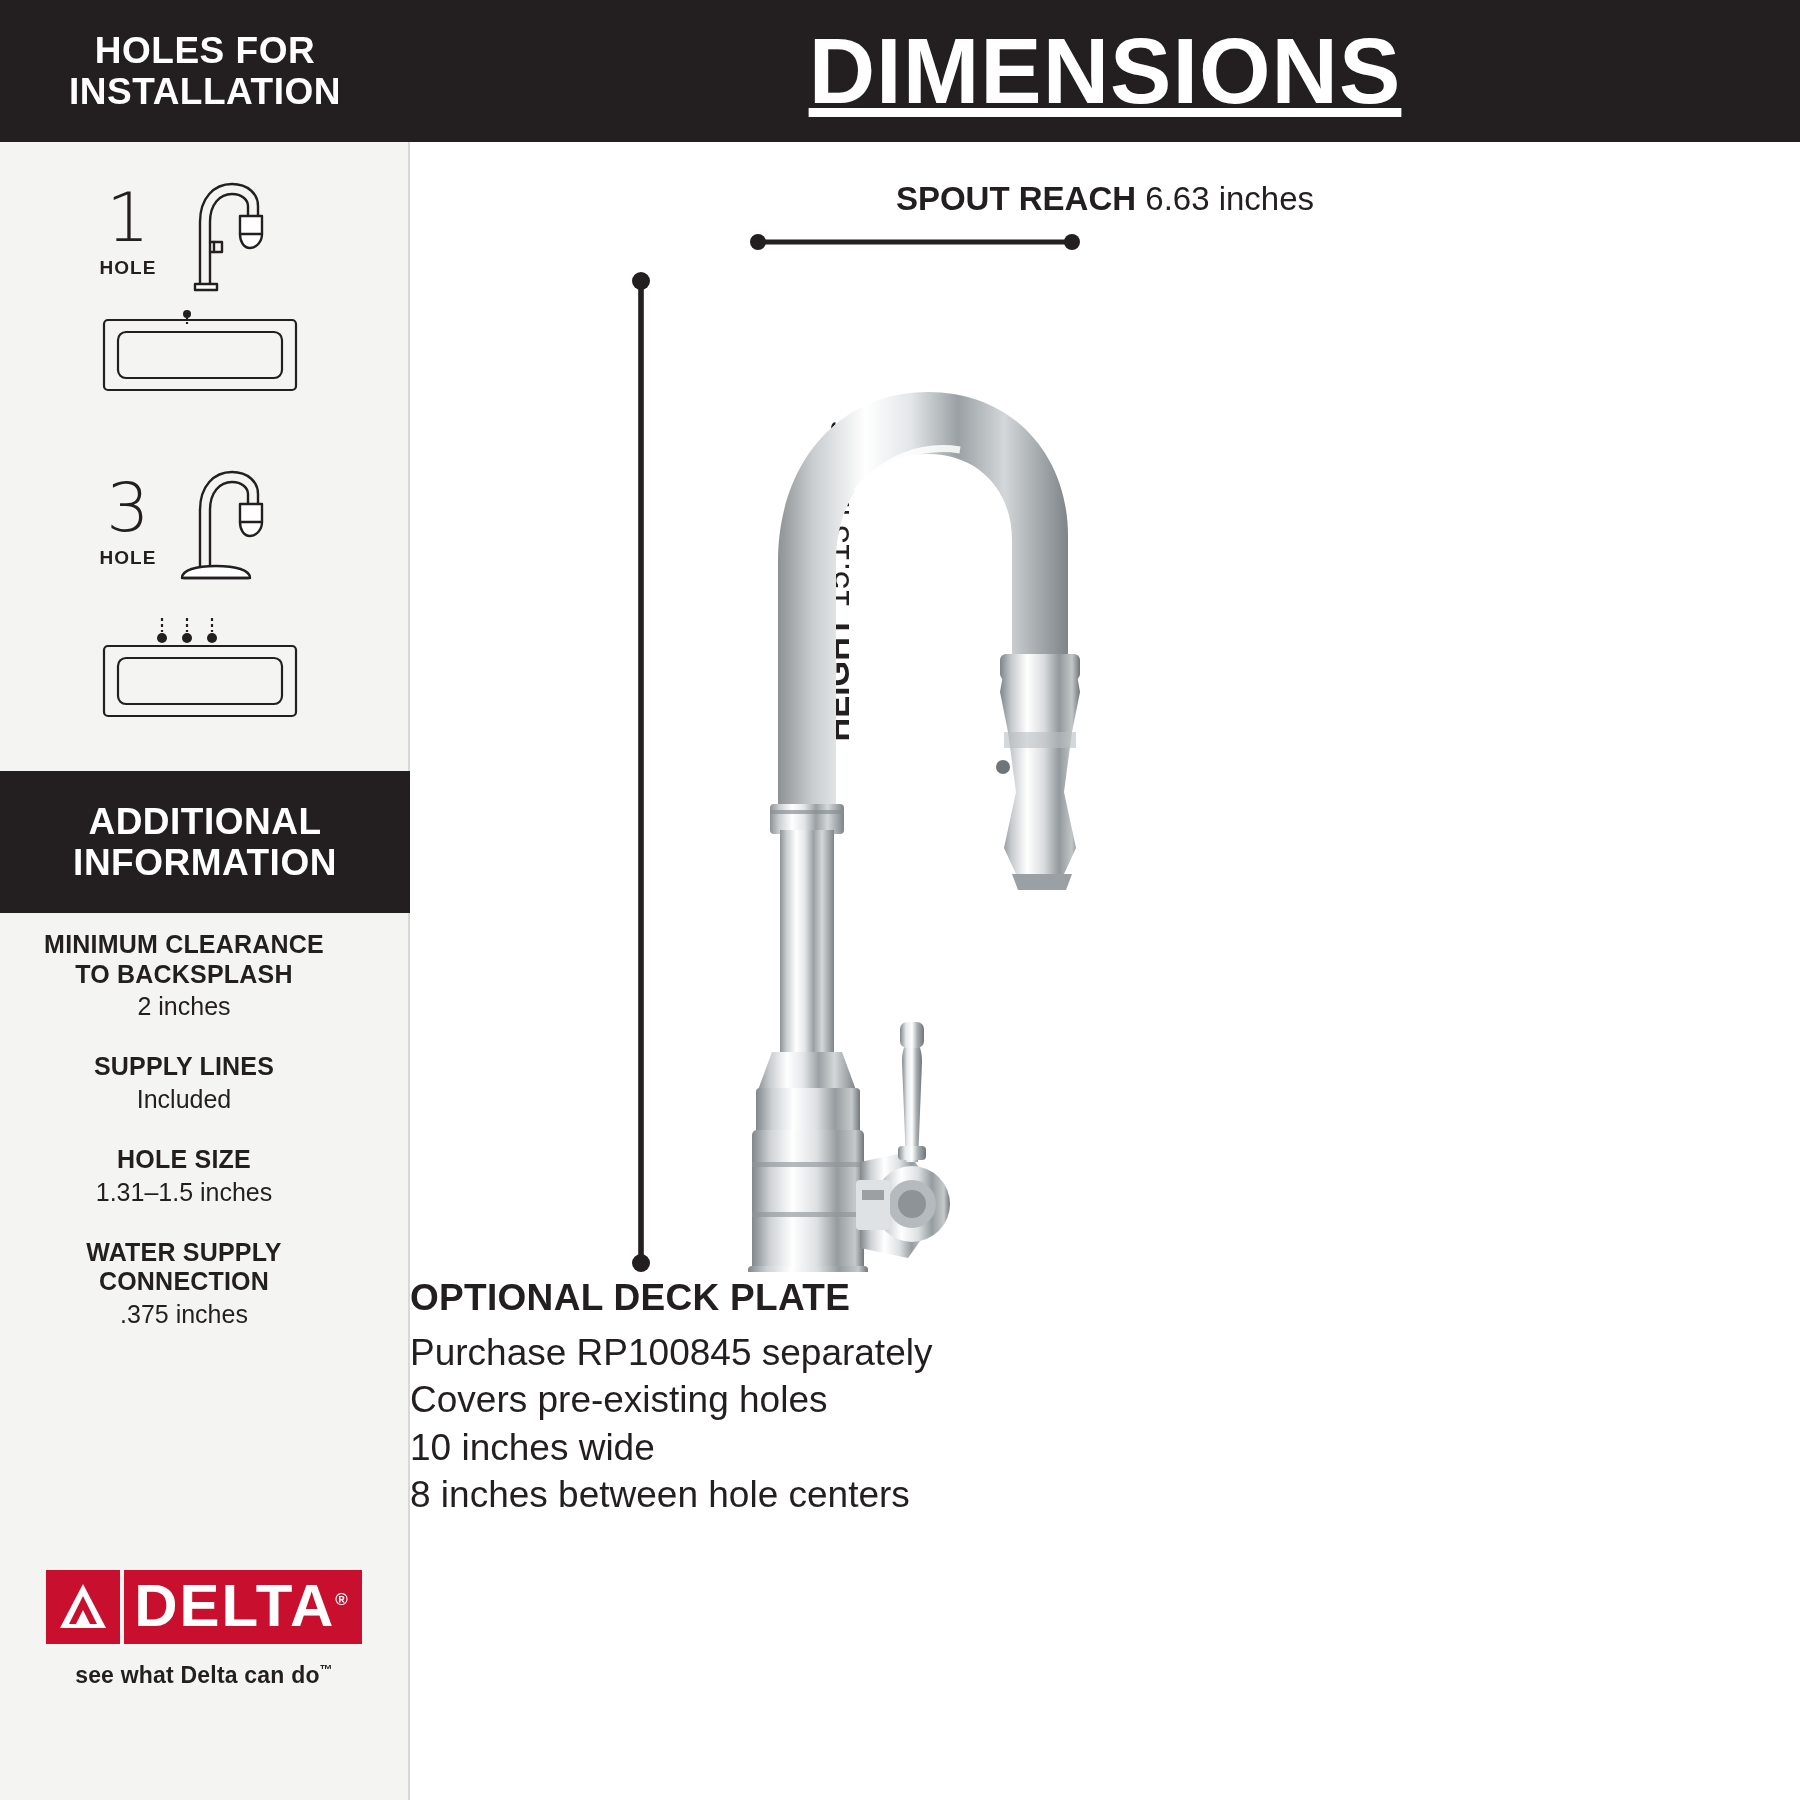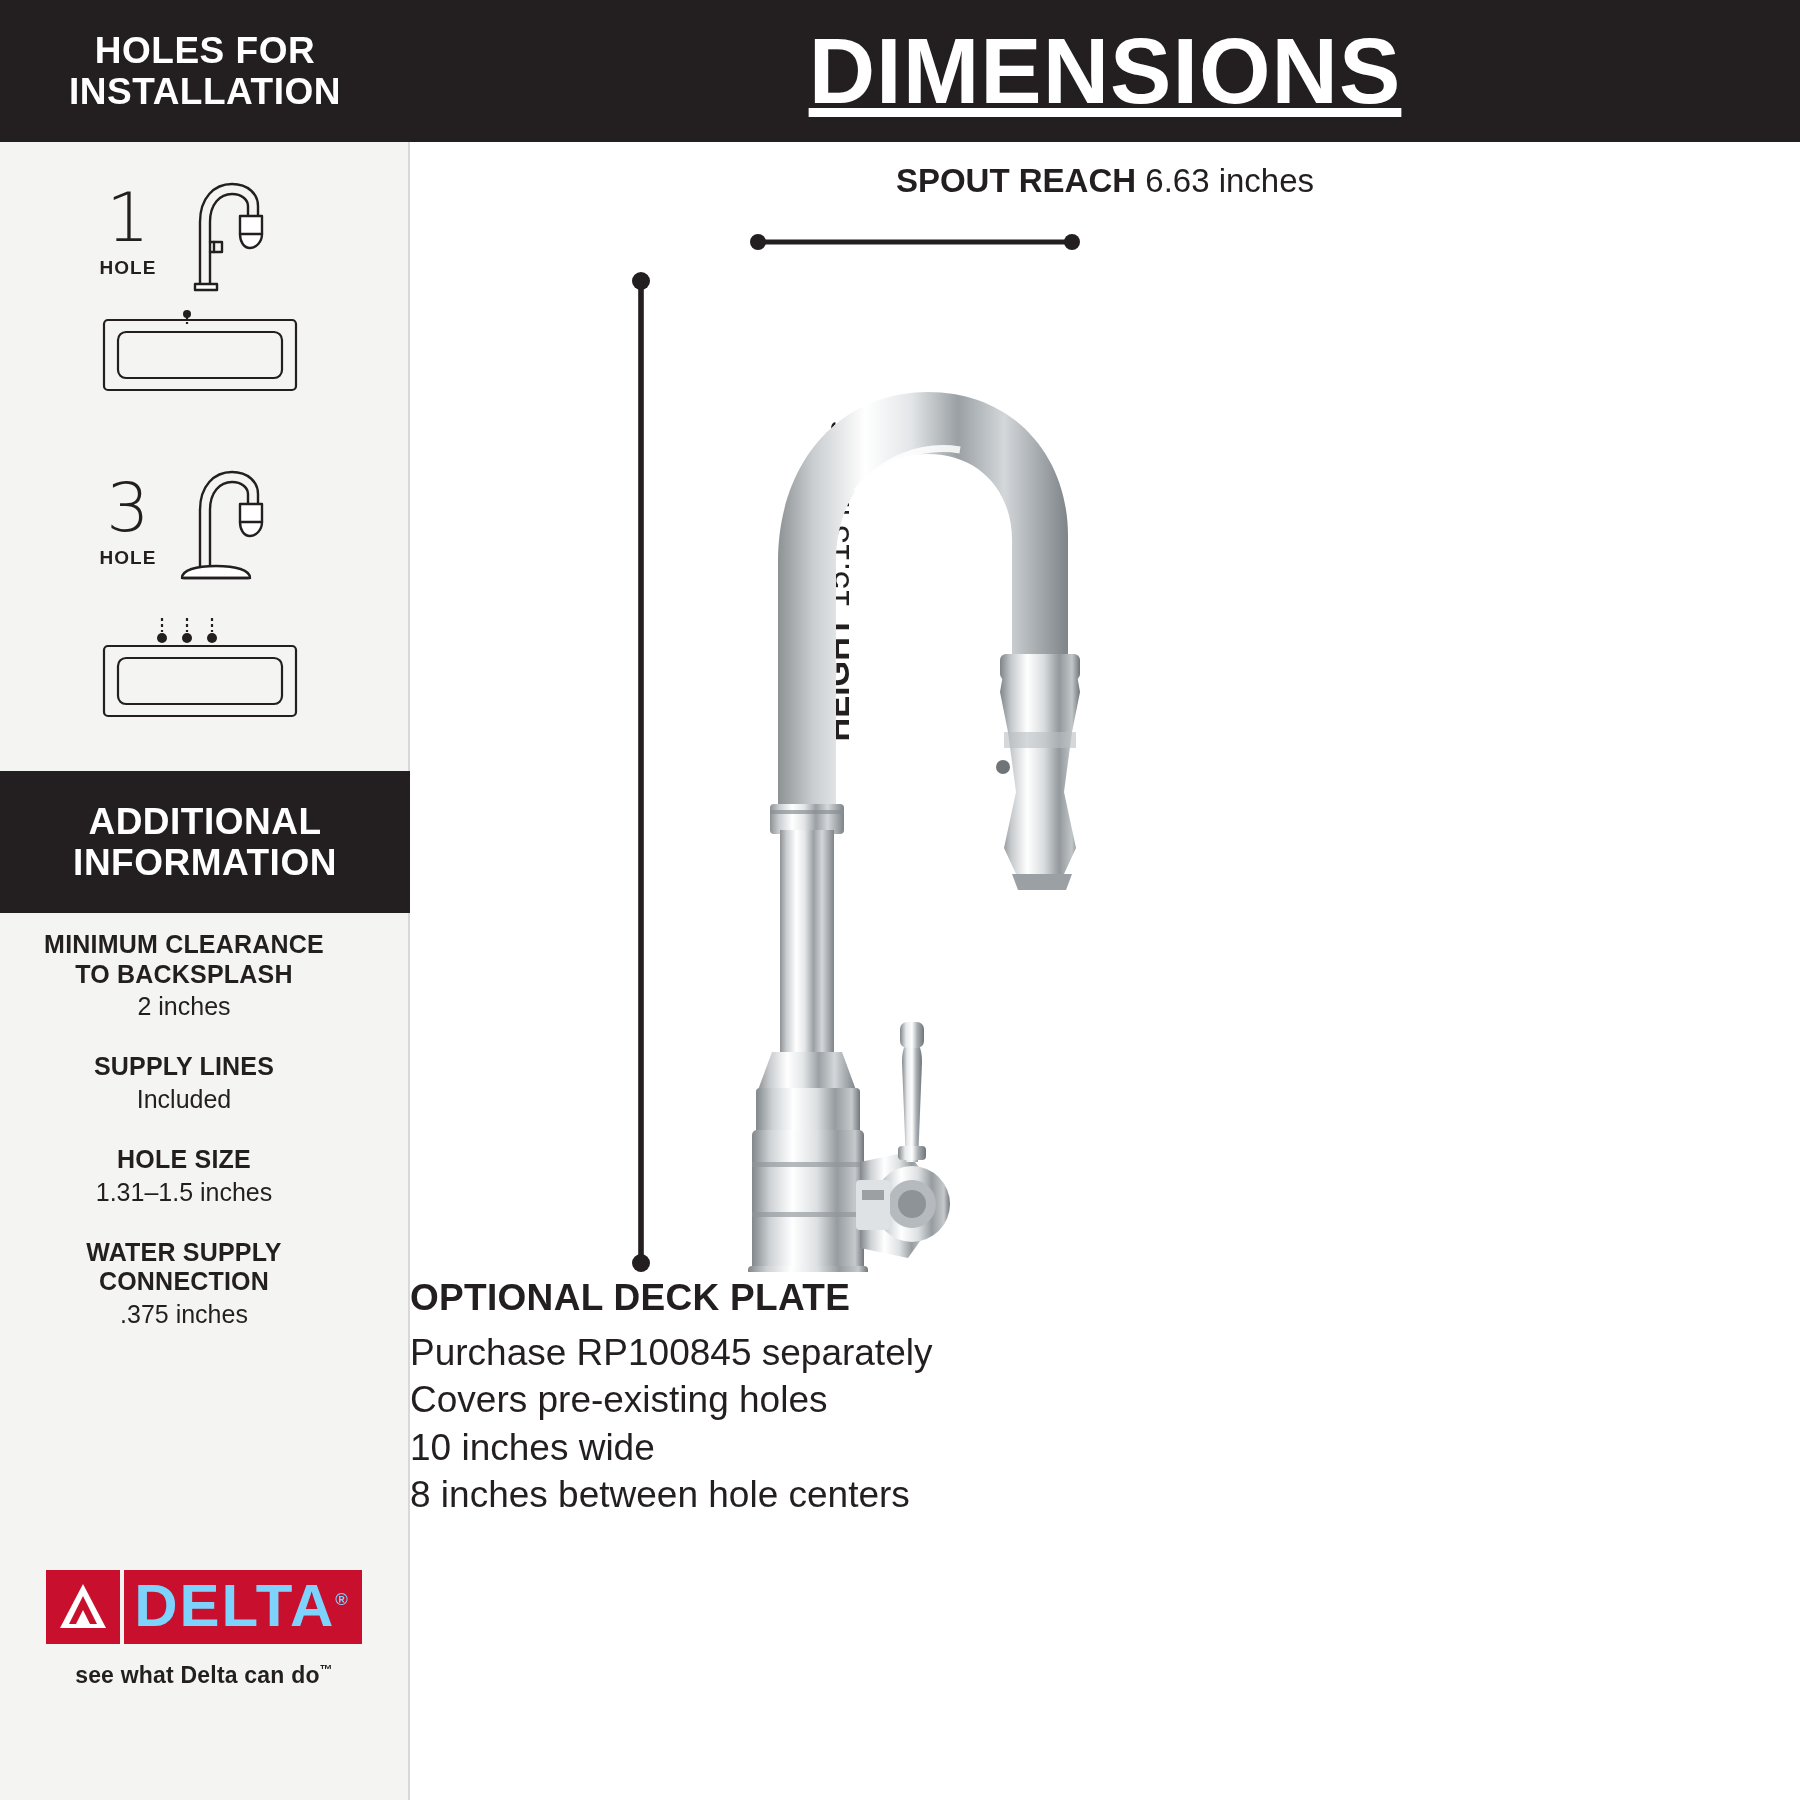--- a/index.html
+++ b/index.html
@@ -161,21 +161,21 @@
     position: relative;
     display: inline-block;
     vertical-align: middle;
   }
   .logo-mark svg { display: block; }
   .logo-word {
     display: inline-block;
     vertical-align: middle;
     margin-left: 4px;
     background: #c8102e;
-    color: #7dd3fc;
+    color: #ffffff;
     font-size: 60px;
     font-weight: bold;
     letter-spacing: 2px;
     padding: 6px 14px 8px 10px;
     line-height: 1;
     position: relative;
   }
   .logo-reg {
     font-size: 17px;
     vertical-align: super;
@@ -215,21 +215,21 @@
     position: absolute;
     left: 410px;
     top: 142px;
     width: 1390px;
     height: 1658px;
   }
 
   .spout-label {
     position: absolute;
     left: 0;
-    top: 20px;
+    top: 38px;
     width: 1390px;
     text-align: center;
     font-size: 33px;
     color: #231f20;
   }
   .spout-label b { font-weight: bold; }
 
   .spout-arrow {
     position: absolute;
     left: 340px;

